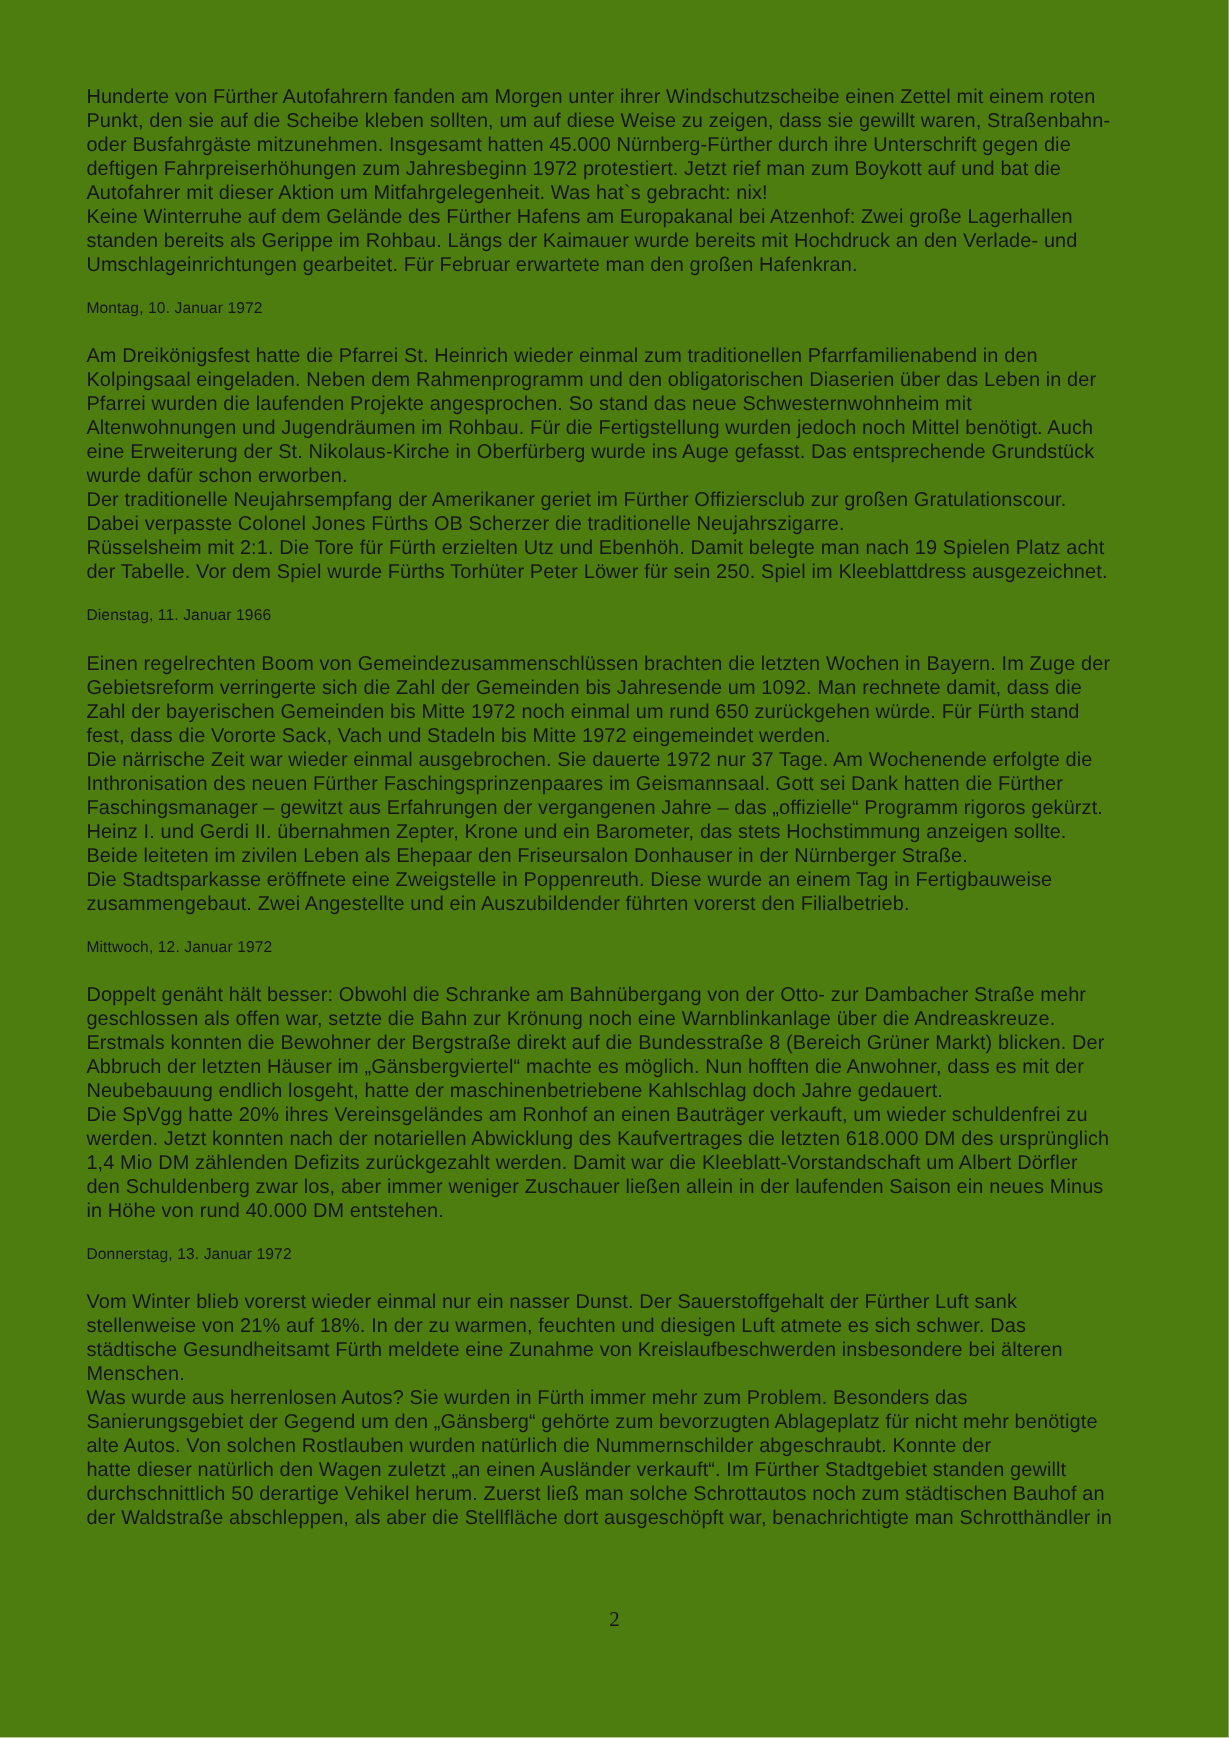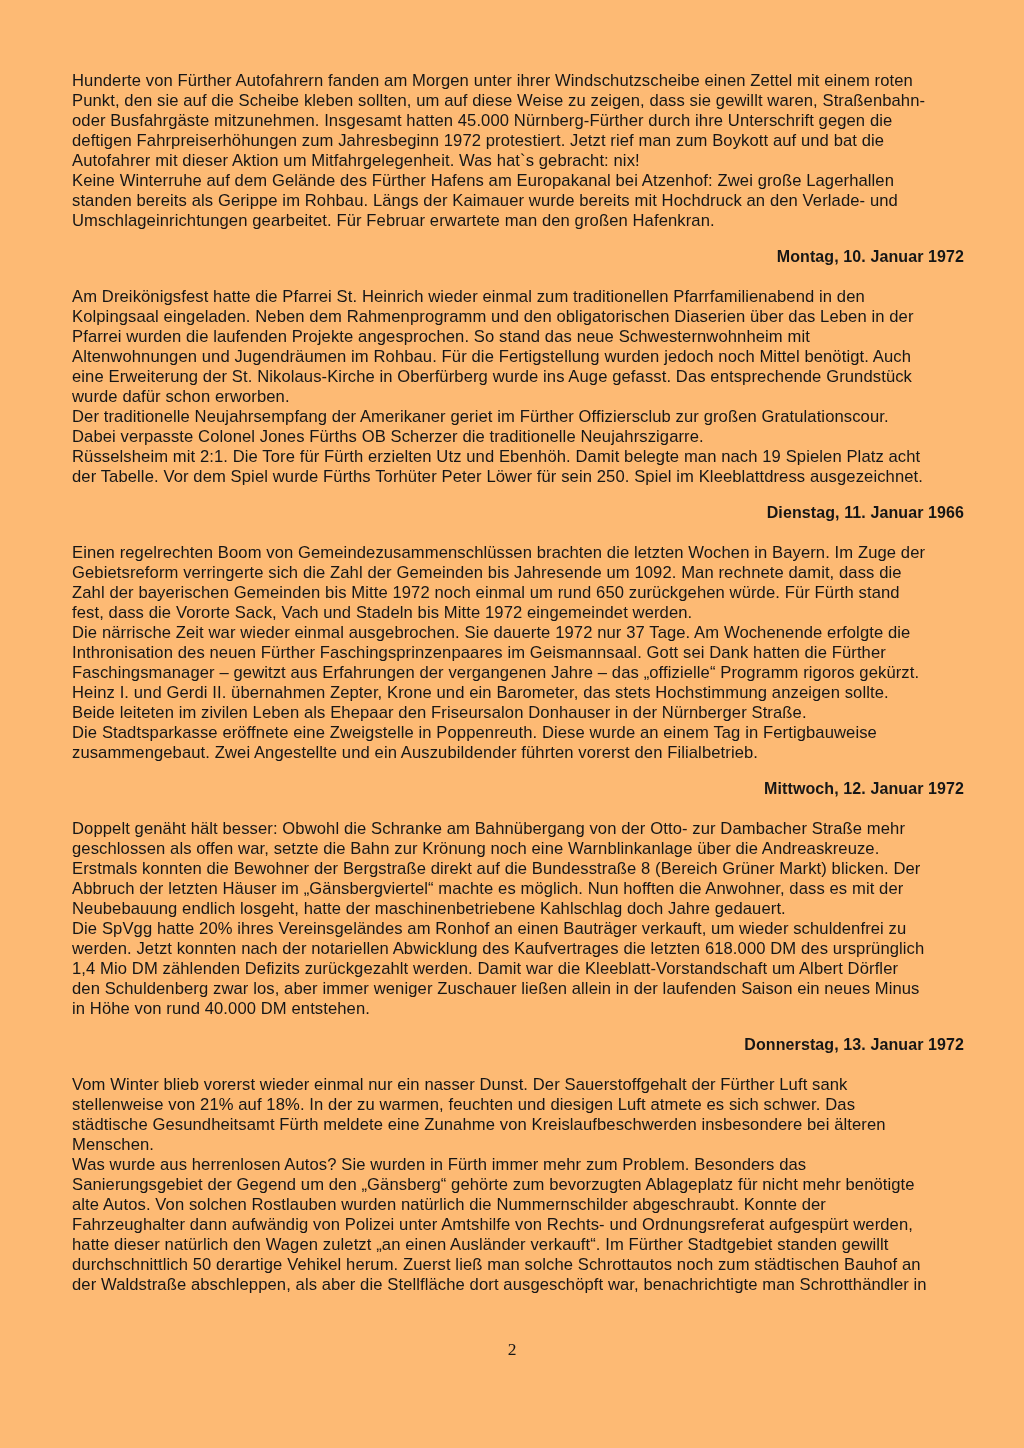--- a/index.html
+++ b/index.html
@@ -4,47 +4,46 @@
 <style>
   html, body {
     margin: 0;
     padding: 0;
     background: #ffffff;
   }
   .page {
     position: relative;
     width: 1024px;
     height: 1448px;
-    background: #fdba74;
+    background: #4d7c0f;
     overflow: hidden;
     font-family: "Liberation Sans", sans-serif;
     color: #161616;
   }
   .content {
     position: absolute;
     left: 72px;
     top: 71px;
     width: 892px;
   }
   .paragraph { margin: 0; }
   .line {
     font-size: 16.6px;
     line-height: 20px;
     height: 20px;
     white-space: nowrap;
     letter-spacing: 0.1px;
   }
   .heading {
-    font-size: 16px;
+    font-size: 13px;
     line-height: 20px;
     height: 20px;
-    font-weight: bold;
+    font-weight: normal;
     white-space: nowrap;
     letter-spacing: 0.1px;
-    text-align: right;
   }
   .sp-b { height: 16px; }   
   .sp-a { height: 20px; }   
   .page-number {
     position: absolute;
     top: 1338px;
     left: 0;
     width: 100%;
     text-align: center;
     font-family: "Liberation Serif", serif;
@@ -132,20 +131,19 @@
       <div class="paragraph">
         <div class="line">Vom Winter blieb vorerst wieder einmal nur ein nasser Dunst. Der Sauerstoffgehalt der Fürther Luft sank</div>
         <div class="line">stellenweise von 21% auf 18%. In der zu warmen, feuchten und diesigen Luft atmete es sich schwer. Das</div>
         <div class="line">städtische Gesundheitsamt Fürth meldete eine Zunahme von Kreislaufbeschwerden insbesondere bei älteren</div>
         <div class="line">Menschen.</div>
       </div>
       <div class="paragraph">
         <div class="line">Was wurde aus herrenlosen Autos? Sie wurden in Fürth immer mehr zum Problem. Besonders das</div>
         <div class="line">Sanierungsgebiet der Gegend um den „Gänsberg“ gehörte zum bevorzugten Ablageplatz für nicht mehr benötigte</div>
         <div class="line">alte Autos. Von solchen Rostlauben wurden natürlich die Nummernschilder abgeschraubt. Konnte der</div>
-        <div class="line">Fahrzeughalter dann aufwändig von Polizei unter Amtshilfe von Rechts- und Ordnungsreferat aufgespürt werden,</div>
         <div class="line">hatte dieser natürlich den Wagen zuletzt „an einen Ausländer verkauft“. Im Fürther Stadtgebiet standen gewillt</div>
         <div class="line">durchschnittlich 50 derartige Vehikel herum. Zuerst ließ man solche Schrottautos noch zum städtischen Bauhof an</div>
         <div class="line">der Waldstraße abschleppen, als aber die Stellfläche dort ausgeschöpft war, benachrichtigte man Schrotthändler in</div>
       </div>
     </div>
   <div class="page-number">2</div>
 </div>
 
 </body></html>

